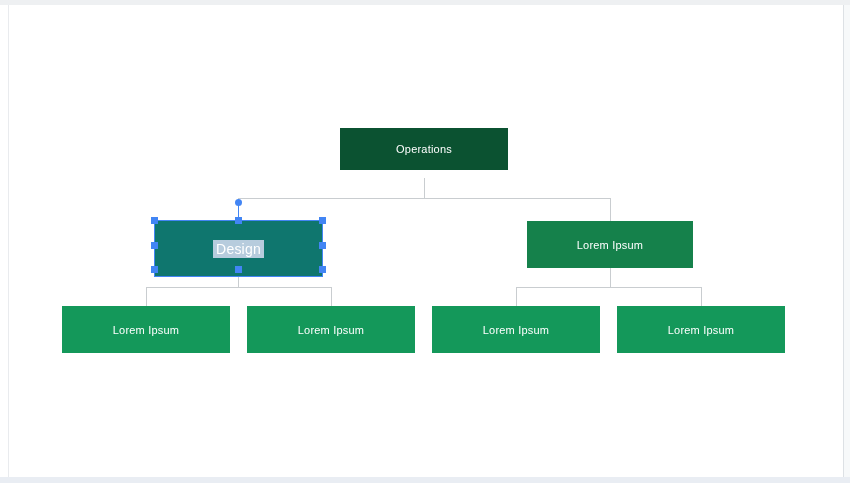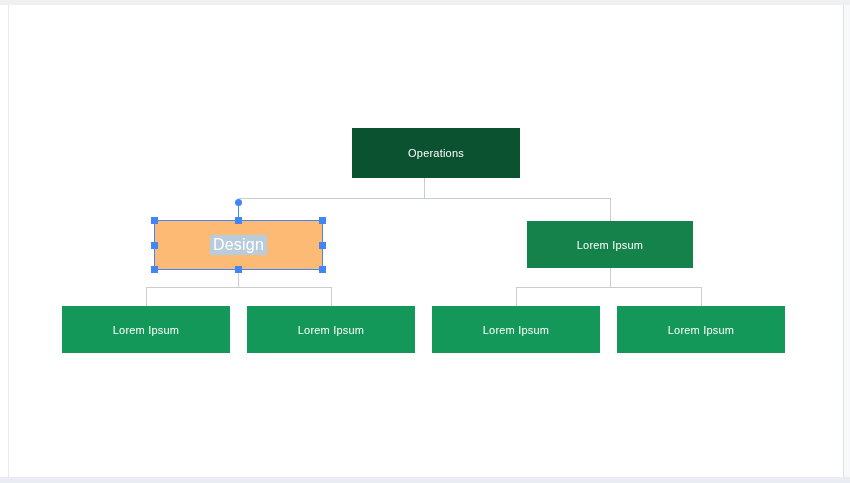--- a/index.html
+++ b/index.html
@@ -54,24 +54,24 @@
       <div class="connector v" style="left: 238px; top: 269px; height: 18px; background: rgb(201, 205, 208);"></div>
       <div class="connector h" style="left: 146px; top: 287px; width: 186px; background: rgb(201, 205, 208);"></div>
       <div class="connector v" style="left: 146px; top: 287px; height: 19px; background: rgb(201, 205, 208);"></div>
       <div class="connector v" style="left: 331px; top: 287px; height: 19px; background: rgb(201, 205, 208);"></div>
       <div class="connector v" style="left: 610px; top: 268px; height: 19px; background: rgb(201, 205, 208);"></div>
       <div class="connector h" style="left: 516px; top: 287px; width: 186px; background: rgb(201, 205, 208);"></div>
       <div class="connector v" style="left: 516px; top: 287px; height: 19px; background: rgb(201, 205, 208);"></div>
       <div class="connector v" style="left: 701px; top: 287px; height: 19px; background: rgb(201, 205, 208);"></div>
     </div>
   <div id="nodes">
-      <div class="node" style="left: 352px; top: 128px; width: 168px; height: 50px; background: rgb(11, 82, 49); font-size: 11px;">
+      <div class="node" style="left: 340px; top: 128px; width: 168px; height: 42px; background: rgb(11, 82, 49); font-size: 11px;">
         <span class="label">Operations</span>
       </div>
-      <div class="node" style="left: 155px; top: 221px; width: 167px; height: 48px; background: #fdba74; font-size: 16px;">
+      <div class="node" style="left: 155px; top: 221px; width: 167px; height: 55px; background: #0f766e; font-size: 14px;">
         <span class="label text-selected" style="background: rgb(183, 204, 221);">Design</span>
         <div class="sel-border" style="border-color: rgb(66, 133, 244);"></div>
         <div class="handle" style="left: -4.5px; top: -4.5px; background: rgb(66, 133, 244);"></div>
         <div class="handle" style="left: 80px; top: -4.5px; background: rgb(66, 133, 244);"></div>
         <div class="handle" style="left: 163.5px; top: -4.5px; background: rgb(66, 133, 244);"></div>
         <div class="handle" style="left: -4.5px; top: 20.5px; background: rgb(66, 133, 244);"></div>
         <div class="handle" style="left: 163.5px; top: 20.5px; background: rgb(66, 133, 244);"></div>
         <div class="handle" style="left: -4.5px; top: 44.5px; background: rgb(66, 133, 244);"></div>
         <div class="handle" style="left: 80px; top: 44.5px; background: rgb(66, 133, 244);"></div>
         <div class="handle" style="left: 163.5px; top: 44.5px; background: rgb(66, 133, 244);"></div>

